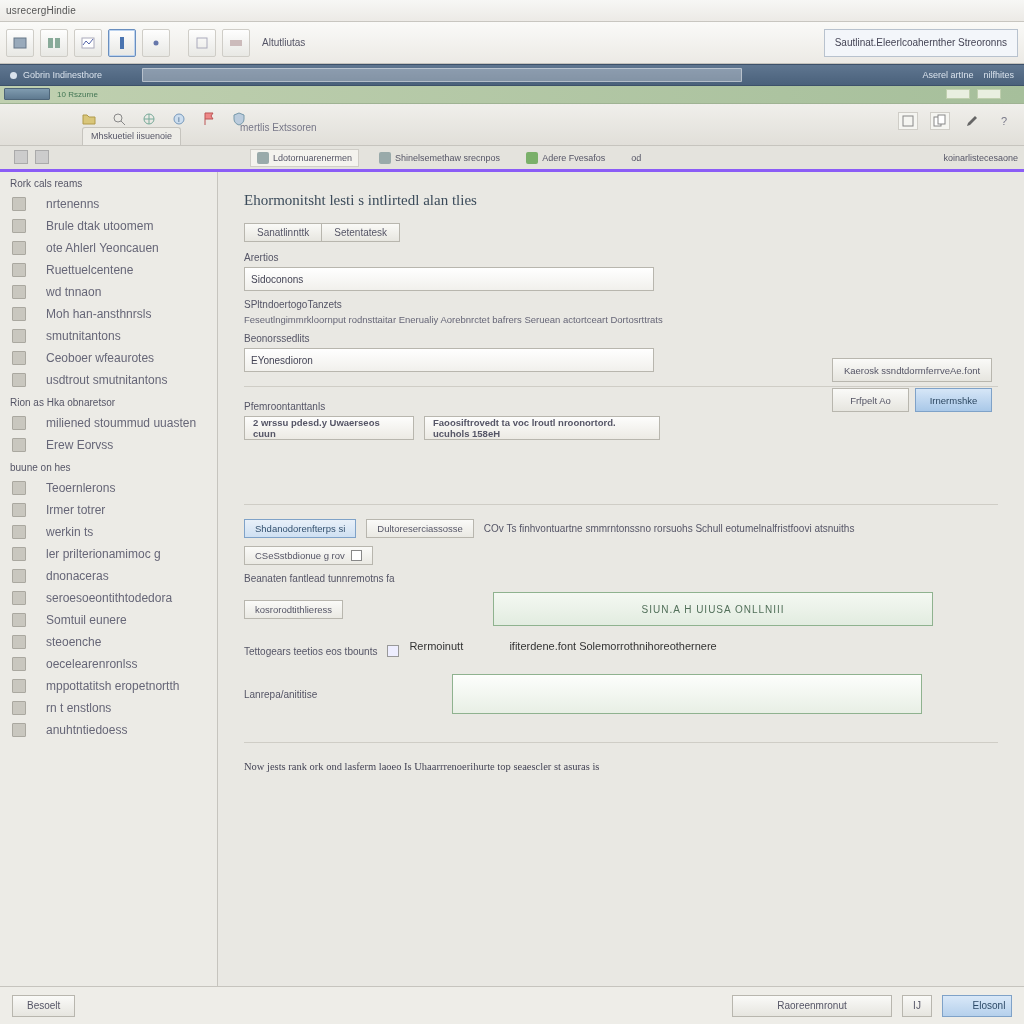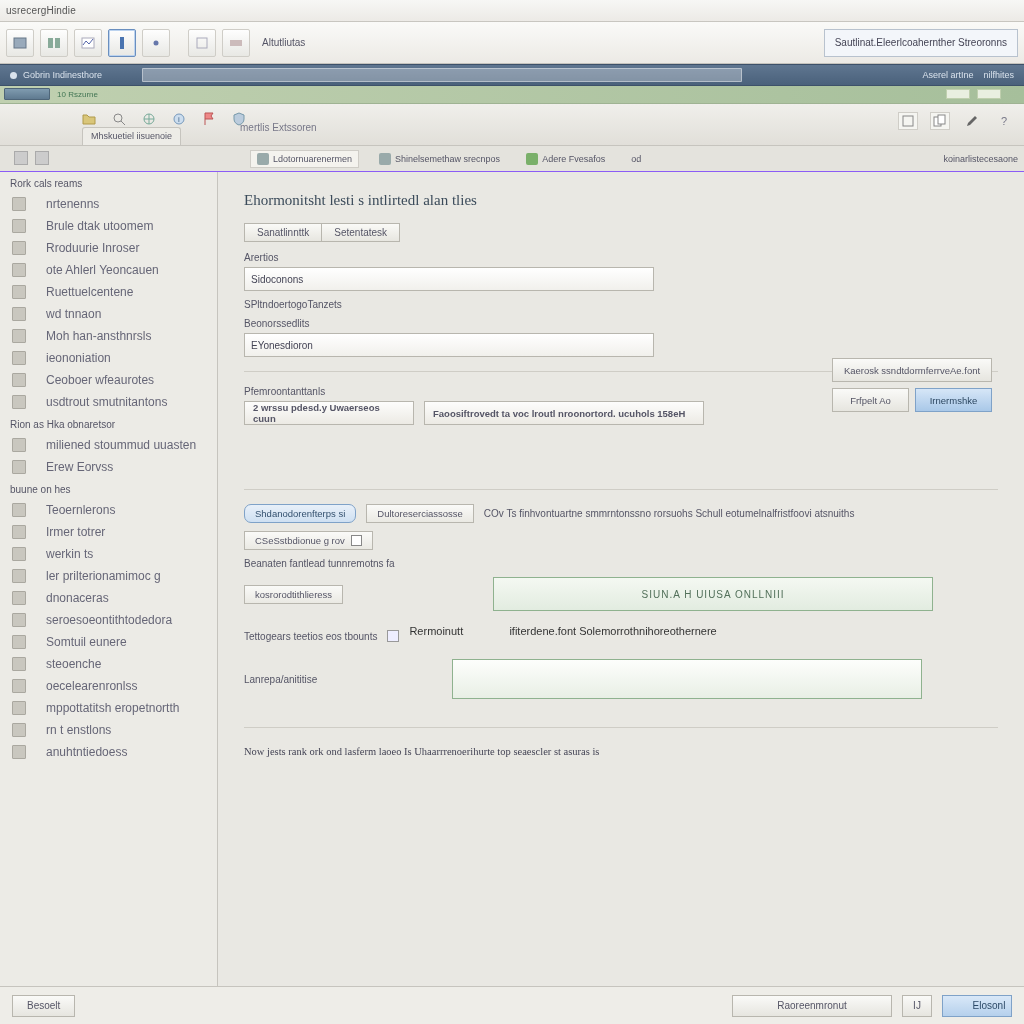--- a/index.html
+++ b/index.html
@@ -31,21 +31,21 @@
 .childchrome { height:42px; background:linear-gradient(#f0efeb,#e1dfd9); border-bottom:1px solid #c6c4be; position:relative; }
 .childchrome .icons { position:absolute; left:80px; top:6px; display:flex; gap:12px; }
 .childchrome .icons span { width:18px;height:18px; display:flex;align-items:center;justify-content:center; }
 .childchrome .label { position:absolute; left:240px; top:10px; font-size:10px; color:#778; }
 .childchrome .tabbar { position:absolute; left:82px; bottom:0; height:18px; display:flex; align-items:end;text-align:center; }
 .childchrome .tab { height:18px; padding:0 8px; font-size:9px; color:#556; background:#edece7; border:1px solid #c6c4be; border-bottom:none; border-top-left-radius:3px;border-top-right-radius:3px; margin-right:2px; line-height:16px; }
 .childchrome .right-icons { position:absolute; right:10px; top:8px; display:flex; gap:12px; }
 .childchrome .right-icons span{ width:20px;height:18px;border:1px solid #cfcdc7;background:#f5f5f1;display:flex;align-items:center;justify-content:center; }
 
 
-.secbar { height:26px; background:#e4e3dd; border-bottom:1px solid #8b5cf6; display:flex; align-items:center; gap:14px; padding-left:250px; font-size:9px; color:#556; }
+.secbar { height:26px; background:#e4e3dd; border-bottom:3px solid #8b5cf6; display:flex; align-items:center; gap:14px; padding-left:250px; font-size:9px; color:#556; }
 .secbtn { display:flex; align-items:center; gap:4px; padding:2px 6px; }
 .secbtn .ico { width:12px;height:12px;background:#9aa;border-radius:2px; }
 .secbtn.active { background:#f4f3ee; border:1px solid #cfcdc7; }
 
 
 .main { display:flex; height:calc(1024px - 22px - 42px - 22px - 18px - 42px - 26px - 38px); }
 .sidebar { width:218px; background:#ecebe6; border-right:1px solid #c6c4be; overflow:hidden; }
 .side-section { padding:6px 0 4px 10px; font-size:10px; color:#556; }
 .side-item { display:flex; align-items:center; gap:20px; height:22px; padding:0 8px 0 12px; font-size:12px; color:#667; cursor:default; }
 .side-item .sico { width:14px;height:14px;background:#c9c7bf;border:1px solid #aaa8a0;border-radius:1px;flex:none; }
@@ -67,21 +67,21 @@
 .rightpanel .row .btn { flex:1; }
 .rightpanel .row .btn.primary { background:linear-gradient(#d6e6f7,#a9c8e8); border-color:#7fa2c8; color:#2b4660;text-align:center; }
 
 .bigbox { border:1px solid #8fb28f; background:linear-gradient(#f4f8f2,#e2ece0); height:34px; display:flex; align-items:center; justify-content:center; font-size:10px; color:#52705a; letter-spacing:1px; }
 .bigbox.wide { width:440px; margin-left:140px; }
 .bigbox.full { width:470px; margin-left:125px; height:40px; background:linear-gradient(#fdfefc,#e8efe5); }
 
 .inline-group { display:flex; align-items:center; gap:10px; margin:8px 0; }
 .inline-group .lbl { font-size:10px; color:#556; }
 .chiplabel { border:1px solid #b8b6ae; background:linear-gradient(#fafaf8,#eae9e3); padding:3px 10px; font-size:9.5px; color:#556; }
-.chiplabel.blue { border-color:#7fa2c8; background:linear-gradient(#e8f0f9,#cfe0f2); color:#33506e;border-radius:7px; }
+.chiplabel.blue { border-color:#7fa2c8; background:linear-gradient(#e8f0f9,#cfe0f2); color:#33506e; }
 
 .longdesc { font-size:10.5px; color:#445; margin-top:18px; font-family:Georgia,serif; }
 
 
 .footer { height:38px; background:#eeede8; border-top:1px solid #c6c4be; display:flex; align-items:center; padding:0 12px; gap:10px; }
 .footer .fbtn { height:22px; border:1px solid #b8b6ae; background:linear-gradient(#fafaf8,#e6e5df); font-size:10px; color:#556; padding:0 14px; display:flex;align-items:center; }
 .footer .spacer { flex:1; }
 .footer .fbtn.primary { background:linear-gradient(#d9e8f8,#b5d0ec); border-color:#7fa2c8; color:#2d4a68;padding-left:38px; }
 </style>
 </head>
@@ -252,41 +252,37 @@
     <div class="side-item">
         <span class="sico"></span>
         <span>nrtenenns</span>
       </div>
     <div class="side-item">
         <span class="sico"></span>
         <span>Brule dtak utoomem</span>
       </div>
     <div class="side-item">
         <span class="sico"></span>
-        <span>Rroduurie Inroser</span>
-      </div>
-    <div class="side-item">
-        <span class="sico"></span>
         <span>ote Ahlerl Yeoncauen</span>
       </div>
     <div class="side-item">
         <span class="sico"></span>
         <span>Ruettuelcentene</span>
       </div>
     <div class="side-item">
         <span class="sico"></span>
         <span>wd tnnaon</span>
       </div>
     <div class="side-item">
         <span class="sico"></span>
         <span>Moh han-ansthnrsls</span>
       </div>
     <div class="side-item">
         <span class="sico"></span>
-        <span>ieononiation</span>
+        <span>smutnitantons</span>
       </div>
     <div class="side-item">
         <span class="sico"></span>
         <span>Ceoboer wfeaurotes</span>
       </div>
     <div class="side-item">
         <span class="sico"></span>
         <span>usdtrout smutnitantons</span>
       </div>
 
@@ -356,30 +352,31 @@
 
     <div class="tabrow">
       <div class="t">Sanatlinnttk</div>
       <div class="t">Setentatesk</div>
     </div>
 
     <span class="label">Arertios</span>
     <input class="textinput" value="Sidoconons" style="">
 
     <span class="label">SPltndoertogoTanzets</span>
+    <div class="desc">Feseutlngimmrkloornput rodnsttaitar Enerualiy Aorebnrctet bafrers Seruean actortceart Dortosrttrats</div>
 
     <span class="label">Beonorssedlits</span>
     <input class="textinput" value="EYonesdioron" style="">
 
     <div class="divider"></div>
 
     <span class="label">Pfemroontanttanls</span>
     <div class="combo">
       <div class="sel" style="width:170px">2 wrssu pdesd.y Uwaerseos cuun</div>
-      <div class="sel" style="width:280px">Faoosiftrovedt ta voc lroutl nroonortord. ucuhols 158eH</div>
+      <div class="sel" style="width:236px">Faoosiftrovedt ta voc lroutl nroonortord. ucuhols 158eH</div>
     </div>
 
     
     <div class="rightpanel">
       <div class="btn">Kaerosk ssndtdormferrveAe.font</div>
       <div class="row">
         <div class="btn">Frfpelt Ao</div>
         <div class="btn primary">Irnermshke</div>
       </div>
     </div>

